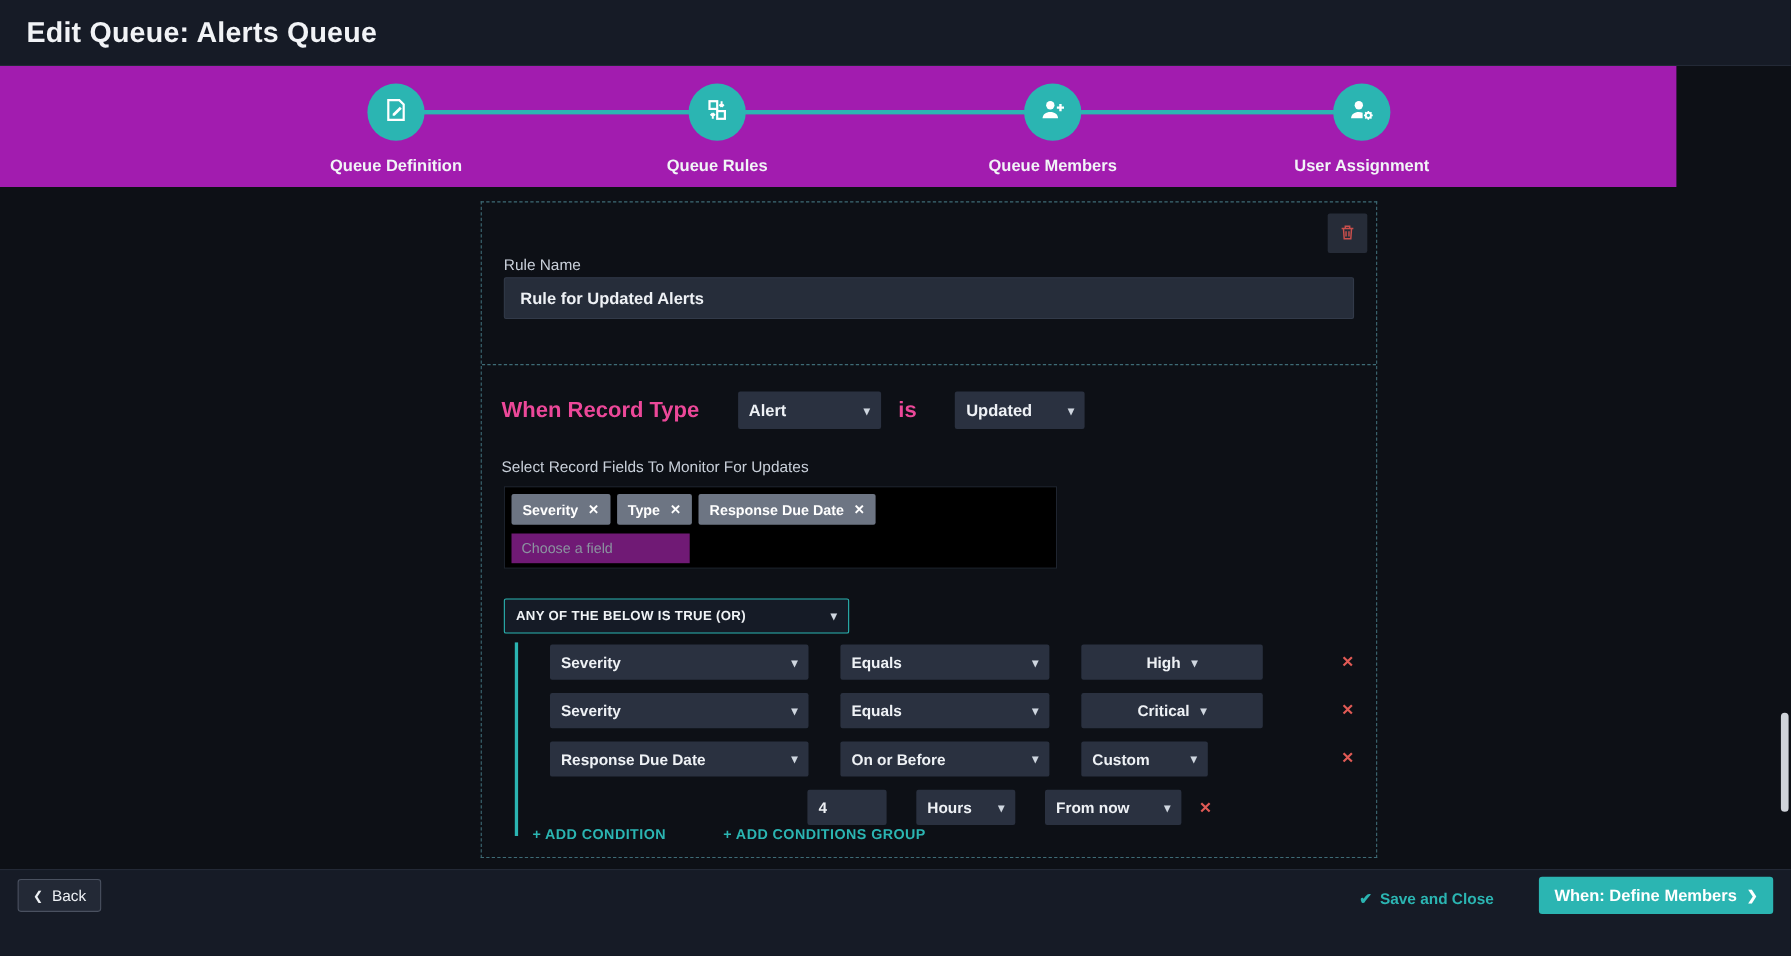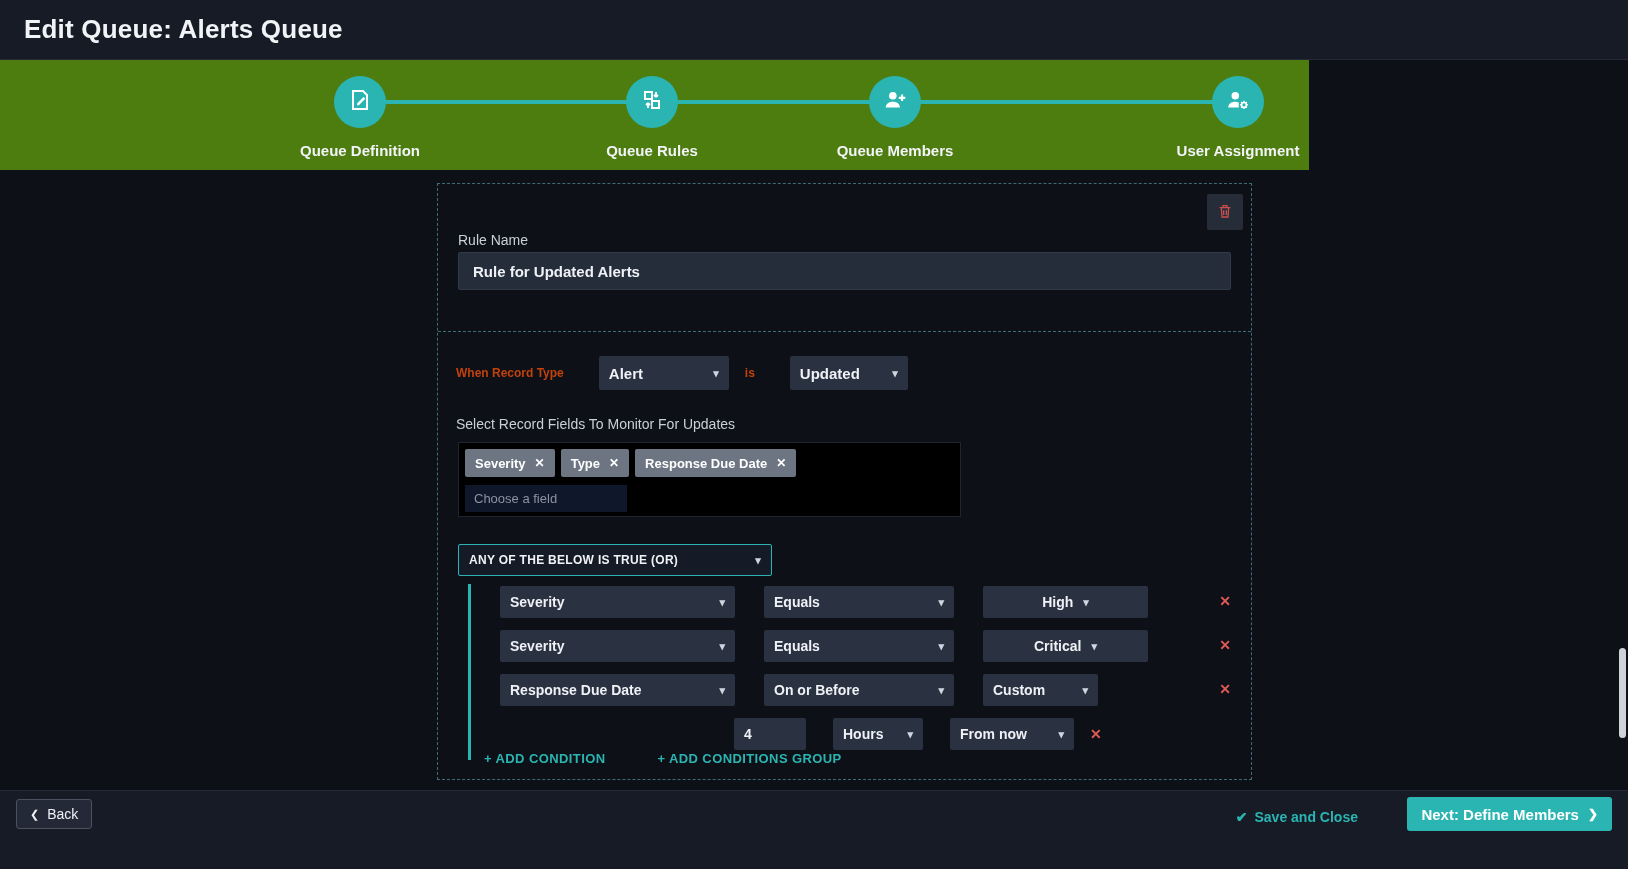--- a/index.html
+++ b/index.html
@@ -11,35 +11,35 @@
   
   .header {
     position:absolute; top:0; left:0; width:1628px; height:60px;
     background:#161b26; display:flex; align-items:center; padding-left:24px;
     border-bottom:1px solid #232936;
   }
   .header h1 { font-size:26px; font-weight:700; color:#f1f3f6; letter-spacing:.2px; }
 
   
   .stepper {
-    position:absolute; top:60px; left:0; width:1309px; height:110px;
-    background:#4d7c0f;
+    position:absolute; top:60px; left:0; width:1524px; height:110px;
+    background:#a21caf;
   }
   .stepper-line {
     position:absolute; top:40px; left:360px; width:878px; height:4px;
     background:#2bb5b2;
   }
   .step { position:absolute; top:16px; width:160px; margin-left:-80px; text-align:center; }
   .step-circle {
     width:52px; height:52px; border-radius:50%; background:#2bb5b2;
     margin:0 auto; display:flex; align-items:center; justify-content:center;
     position:relative; z-index:2;
   }
   .step-label { margin-top:14px; font-size:15px; font-weight:700; color:#f2f4f7; white-space:nowrap; }
-  .step1 { left:360px; } .step2 { left:652px; } .step3 { left:895px; } .step4 { left:1238px; }
+  .step1 { left:360px; } .step2 { left:652px; } .step3 { left:957px; } .step4 { left:1238px; }
 
   
   .content { position:absolute; top:170px; left:0; width:1628px; height:620px; background:#0d1016; }
   .panel {
     position:absolute; left:437px; top:13px; width:815px; height:597px;
     border:1px dashed #3e6b76; overflow:hidden;
   }
   .trash-btn {
     position:absolute; top:10px; right:8px; width:36px; height:36px;
     background:#262c38; border:none; border-radius:2px; cursor:pointer;
@@ -48,21 +48,21 @@
   .rule-name-label { position:absolute; top:48px; left:20px; font-size:14px; color:#c9d0da; }
   .rule-name-input {
     position:absolute; top:68px; left:20px; right:20px; height:38px;
     background:#262d3a; border:1px solid #323a49; border-radius:2px;
     color:#eef1f5; font-size:15px; font-weight:700; padding:0 14px;
     font-family:"Liberation Sans", sans-serif;
   }
   .panel-divider { position:absolute; top:147px; left:0; right:0; border-top:1px dashed #3e6b76; }
 
   .when-row { position:absolute; top:172px; left:18px; display:flex; align-items:center; gap:16px; height:34px; }
-  .inline-label { font-size:12px; font-weight:700; color:#c2410c; }
+  .inline-label { font-size:20px; font-weight:700; color:#ec4899; }
   .select {
     background:#2a3140; border-radius:2px; height:34px;
     display:flex; align-items:center; justify-content:space-between;
     padding:0 10px; cursor:pointer; font-size:14px; font-weight:700; color:#eef1f5;
     white-space:nowrap;
     margin-left:19px;
   }
   .select .chev { font-size:11px; color:#cfd6df; margin-left:10px; }
   .sel-record { width:130px; font-size:15px; }
   .sel-event  { width:118px; font-size:15px; }
@@ -73,21 +73,21 @@
     background:#000; border:1px solid #1f2530; padding:6px;
   }
   .chip-row { display:flex; gap:6px; }
   .chip {
     background:#6d7583; border-radius:2px; height:28px;
     display:flex; align-items:center; gap:9px; padding:0 10px;
     font-size:13px; font-weight:700; color:#fff;
   }
   .chip-x { cursor:pointer; font-size:12px; font-weight:700; color:#fff; }
   .choose-field {
-    margin-top:8px; width:162px; height:27px; background:#0f172a; border:none;
+    margin-top:8px; width:162px; height:27px; background:#701a75; border:none;
     color:#8b93a0; font-size:13px; padding:0 9px; font-family:"Liberation Sans", sans-serif;
   }
   .choose-field::placeholder { color:#8b93a0; }
 
   .logic-select {
     position:absolute; top:360px; left:20px; width:314px; height:32px;
     background:#151b26; border:1px solid #2bb5b2; border-radius:2px;
     display:flex; align-items:center; justify-content:space-between;
     padding:0 10px; cursor:pointer; font-size:12px; font-weight:700;
     letter-spacing:.3px; color:#f0f3f6;
@@ -345,16 +345,16 @@
     <span class="chev">❮</span>
     <span>Back</span>
   </button>
 
   <div class="save-close">
     <span>✔</span>
     <span>Save and Close</span>
   </div>
 
   <button class="next-btn">
-    <span>Next: Define Members</span>
+    <span>When: Define Members</span>
     <span class="chev">❯</span>
   </button>
 </div>
 
 </body></html>

